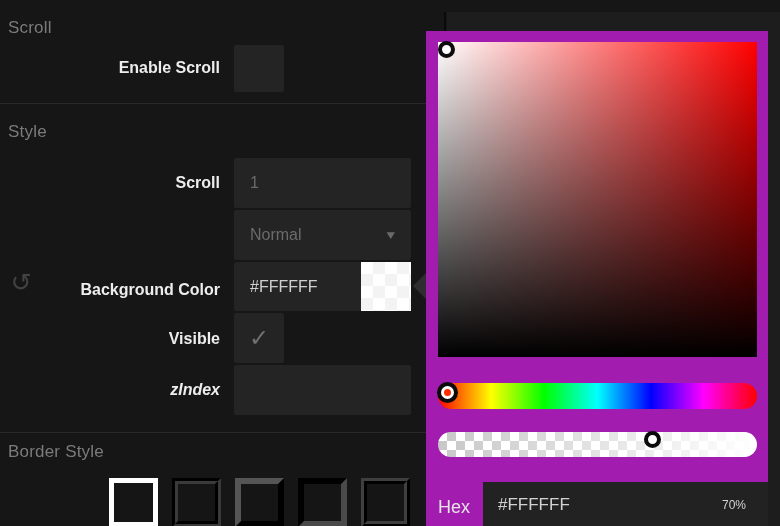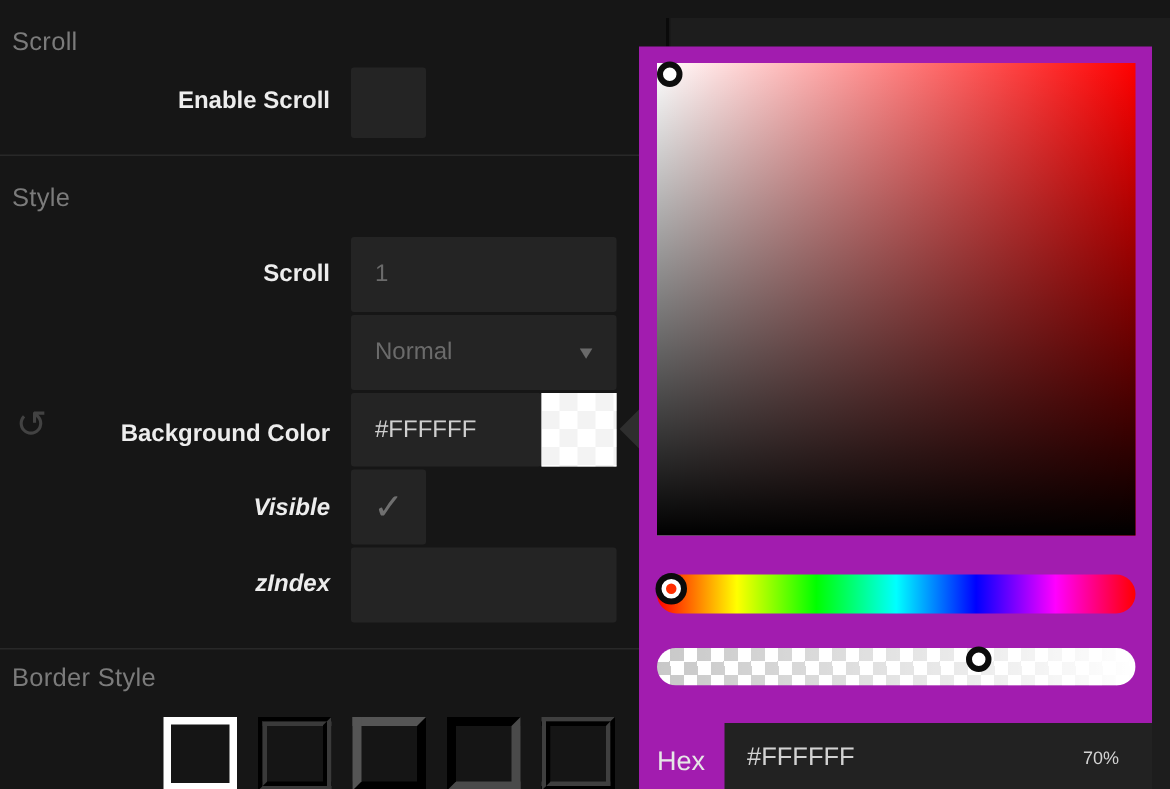--- a/index.html
+++ b/index.html
@@ -100,21 +100,21 @@
     <span class="caret">▼</span>
   </div>
 
   <span class="undo">↺</span>
   <div class="row-label" style="top:267px;">Background Color</div>
   <input class="input lit" style="left: 234px; top: 250px; width: 127px; height: 49px;" value="#FFFFFF">
   <div class="swatch checker">
     <div class="fill"></div>
   </div>
 
-  <div class="row-label" style="top:316px;font-style:italic;">Visible</div>
+  <div class="row-label" style="top:316px;">Visible</div>
   <div class="checkbox" style="left:234px; top:301px; width:50px; height:50px;">
     <span class="mark">✓</span>
   </div>
 
   <div class="row-label" style="top:367px;font-style:italic;">zIndex</div>
   <input class="input" style="left: 234px; top: 353px; width: 177px; height: 50px;" value="">
 
   <div class="divider" style="top:420px;"></div>
 
   <div class="section-title" style="top:430px;">Border Style</div>

